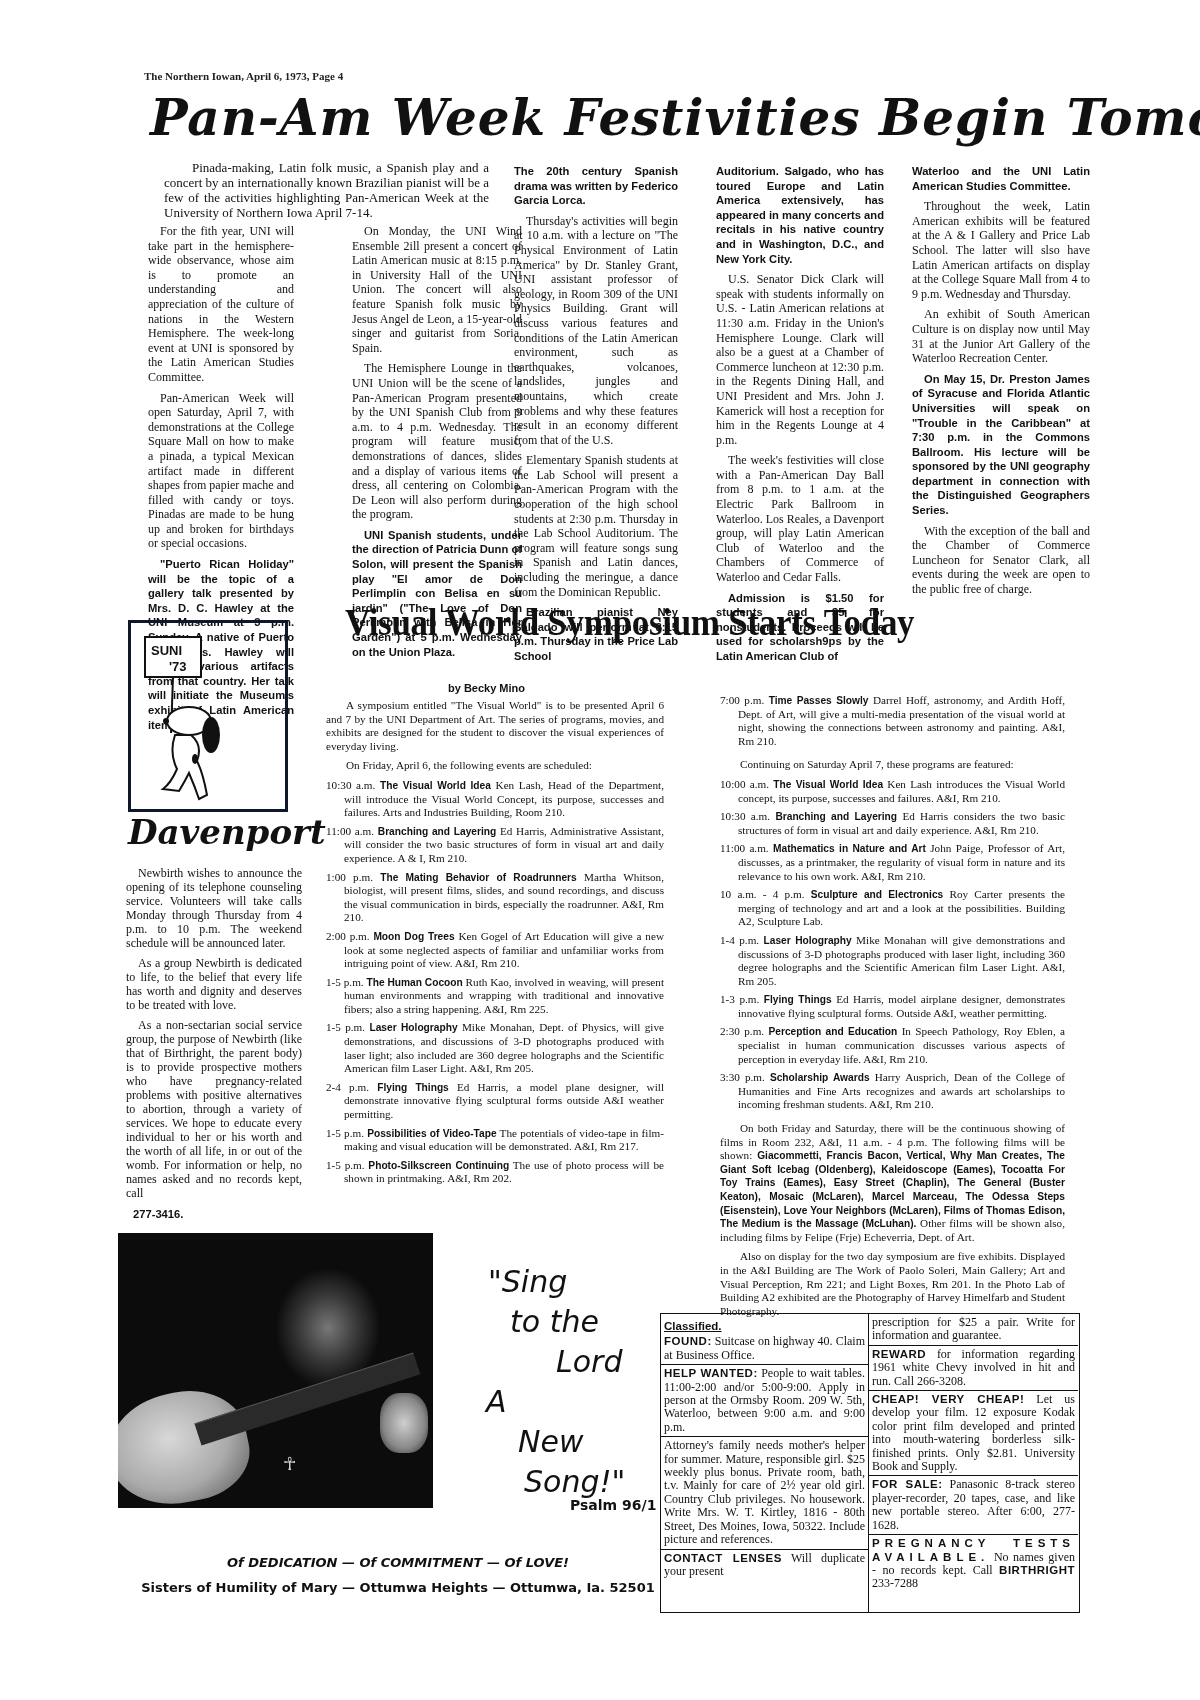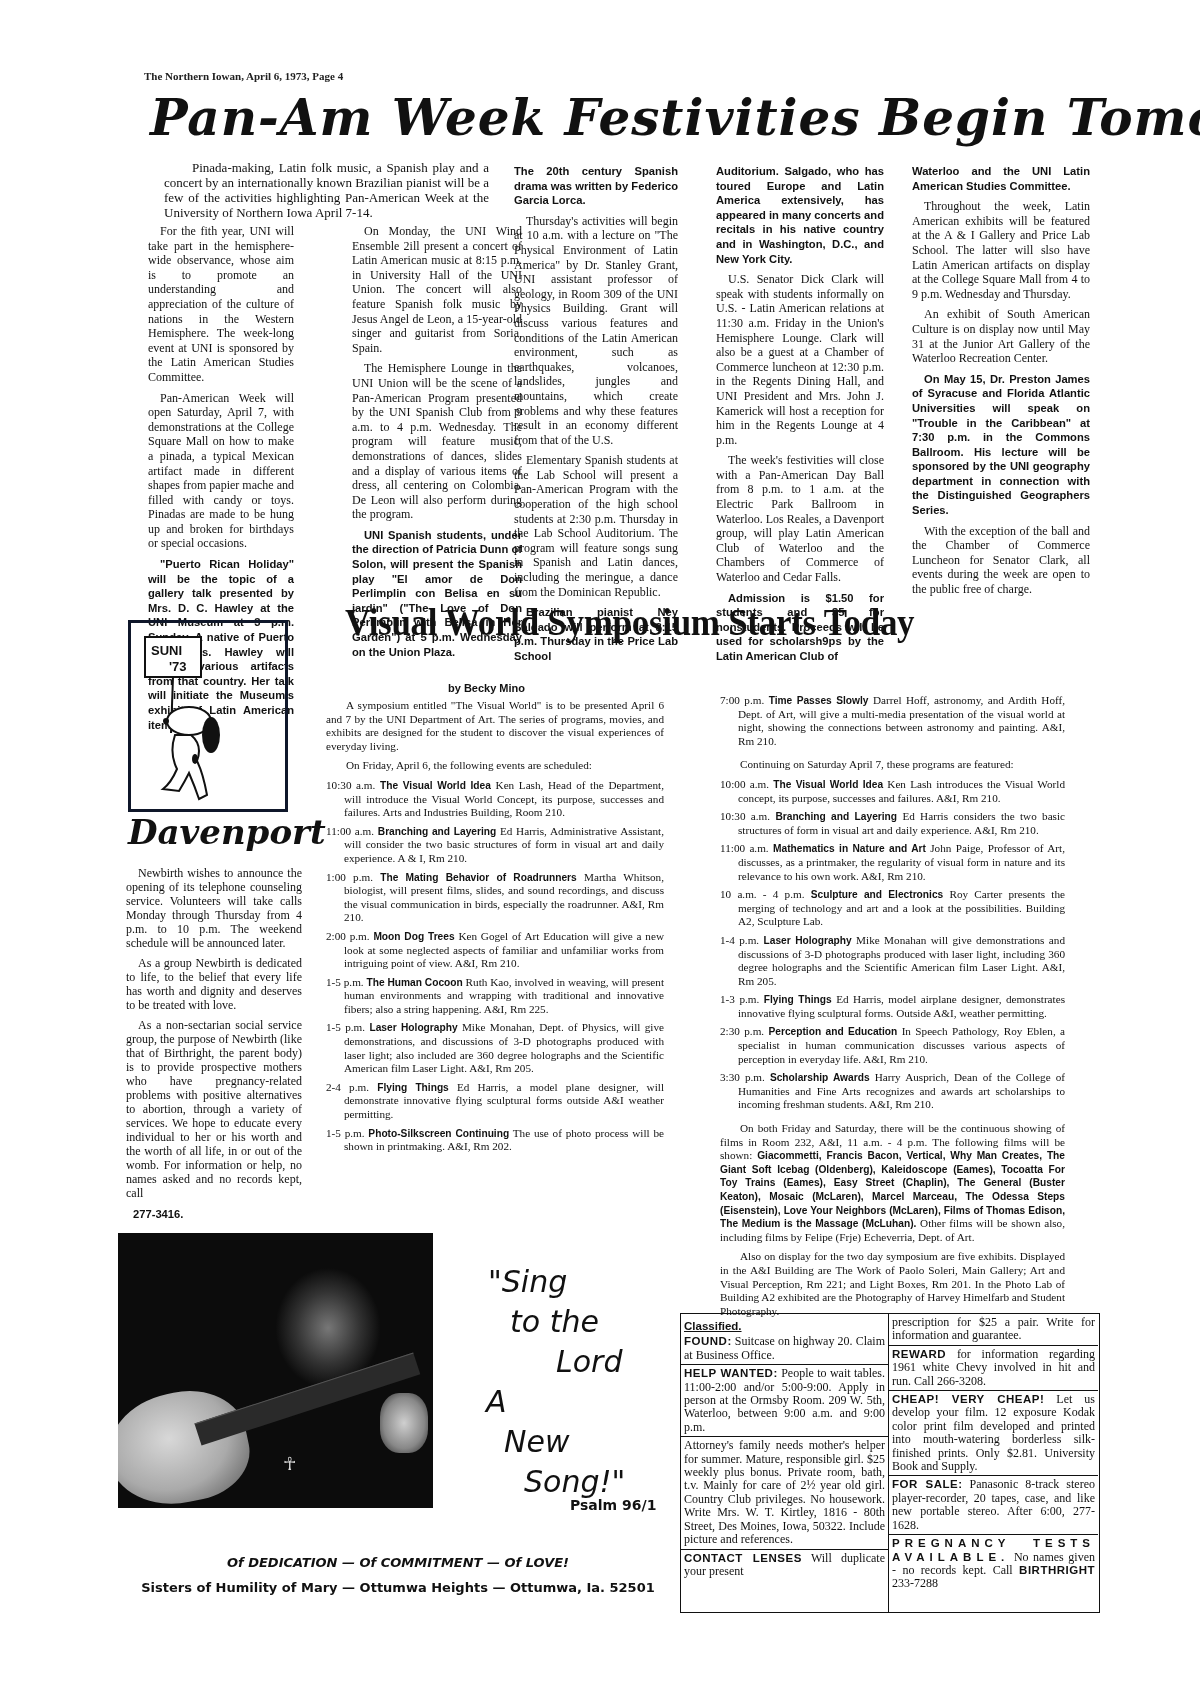--- a/index.html
+++ b/index.html
@@ -24,21 +24,21 @@
   .sched p.para { margin: 0 0 6px 0; text-indent: 20px; text-align: justify; }
   .photo { left: 118px; top: 1233px; width: 315px; height: 275px; background: radial-gradient(ellipse 70px 80px at 210px 95px, #777 0%, #333 45%, #0c0c0c 75%), #0a0a0a; overflow: hidden; }
   .guitar { position: absolute; left: -10px; top: 160px; width: 140px; height: 110px; background: radial-gradient(ellipse at 45% 40%, #d8d8d8 0%, #aaa 55%, #555 100%); border-radius: 50% 45% 40% 50%; transform: rotate(-12deg); }
   .neck { position: absolute; left: 80px; top: 190px; width: 230px; height: 22px; background: #2a2a2a; transform: rotate(-18deg); transform-origin: left center; border-top: 1px solid #555; }
   .hand { position: absolute; left: 262px; top: 160px; width: 48px; height: 60px; background: radial-gradient(ellipse, #cfcfcf 0%, #888 60%, #222 100%); border-radius: 40%; }
   .ankh { position: absolute; left: 165px; top: 220px; color: #ddd; font-size: 18px; }
   .song { font-family: "DejaVu Sans", sans-serif; font-style: italic; font-size: 30px; line-height: 40px; }
   .psalm { left: 570px; top: 1497px; font-family: "DejaVu Sans", sans-serif; font-weight: bold; font-size: 14px; }
   .ded { left: 118px; top: 1555px; width: 560px; text-align: center; font-family: "DejaVu Sans", sans-serif; font-style: italic; font-weight: bold; font-size: 13px; }
   .sisters { left: 118px; top: 1580px; width: 560px; text-align: center; font-family: "DejaVu Sans", sans-serif; font-weight: bold; font-size: 13px; }
-  .classified { left: 680px; top: 1313px; width: 420px; height: 300px; border: 1.5px solid #111; box-sizing: border-box; padding-left: 28px; }
+  .classified { left: 660px; top: 1313px; width: 420px; height: 300px; border: 1.5px solid #111; box-sizing: border-box; padding-left: 28px; }
   .cl-col { position: absolute; top: 0; font-size: 12px; line-height: 13.4px; }
   .cl-left { left: 0; width: 208px; border-right: 1.5px solid #111; height: 100%; box-sizing: border-box; }
   .cl-right { left: 208px; width: 209px; height: 100%; }
   .ad { padding: 2px 3px 2px 3px; border-bottom: 1.5px solid #111; text-align: justify; }
   .ad:last-child { border-bottom: none; }
   .ad .k { font-family: "Liberation Sans", sans-serif; font-weight: bold; font-size: 11.5px; letter-spacing: 0.5px; }
   .ad .wide { letter-spacing: 5px; }
   .cl-head { font-family: "Liberation Sans", sans-serif; font-weight: bold; font-size: 11.5px; text-decoration: underline; padding: 6px 3px 0 3px; }
 </style>
 </head>
@@ -111,20 +111,21 @@
   <p class="para">A symposium entitled "The Visual World" is to be presented April 6 and 7 by the UNI Department of Art. The series of programs, movies, and exhibits are designed for the student to discover the visual experiences of everyday living.</p>
   <p class="para">On Friday, April 6, the following events are scheduled:</p>
   <div id="friday-list">
       <div class="item"><span class="t">10:30 a.m.</span> <span class="e">The Visual World Idea</span> <span>Ken Lash, Head of the Department, will introduce the Visual World Concept, its purpose, successes and failures. Arts and Industries Building, Room 210.</span></div>
       <div class="item"><span class="t">11:00 a.m.</span> <span class="e">Branching and Layering</span> <span>Ed Harris, Administrative Assistant, will consider the two basic structures of form in visual art and daily experience. A &amp; I, Rm 210.</span></div>
       <div class="item"><span class="t">1:00 p.m.</span> <span class="e">The Mating Behavior of Roadrunners</span> <span>Martha Whitson, biologist, will present films, slides, and sound recordings, and discuss the visual communication in birds, especially the roadrunner. A&amp;I, Rm 210.</span></div>
       <div class="item"><span class="t">2:00 p.m.</span> <span class="e">Moon Dog Trees</span> <span>Ken Gogel of Art Education will give a new look at some neglected aspects of familiar and unfamiliar works from intriguing point of view. A&amp;I, Rm 210.</span></div>
       <div class="item"><span class="t">1-5 p.m.</span> <span class="e">The Human Cocoon</span> <span>Ruth Kao, involved in weaving, will present human environments and wrapping with traditional and innovative fibers; also a string happening. A&amp;I, Rm 225.</span></div>
       <div class="item"><span class="t">1-5 p.m.</span> <span class="e">Laser Holography</span> <span>Mike Monahan, Dept. of Physics, will give demonstrations, and discussions of 3-D photographs produced with laser light; also included are 360 degree holographs and the Scientific American film Laser Light. A&amp;I, Rm 205.</span></div>
       <div class="item"><span class="t">2-4 p.m.</span> <span class="e">Flying Things</span> <span>Ed Harris, a model plane designer, will demonstrate innovative flying sculptural forms outside A&amp;I weather permitting.</span></div>
+      <div class="item"><span class="t">1-5 p.m.</span> <span class="e">Possibilities of Video-Tape</span> <span>The potentials of video-tape in film-making and visual education will be demonstrated. A&amp;I, Rm 217.</span></div>
       <div class="item"><span class="t">1-5 p.m.</span> <span class="e">Photo-Silkscreen Continuing</span> <span>The use of photo process will be shown in printmaking. A&amp;I, Rm 202.</span></div>
     </div>
 </div>
 
 <div class="abs sched" style="left:720px; top:694px; width:345px;">
   <div id="friday-last">
       <div class="item"><span class="t">7:00 p.m.</span> <span class="e">Time Passes Slowly</span> <span>Darrel Hoff, astronomy, and Ardith Hoff, Dept. of Art, will give a multi-media presentation of the visual world at night, showing the connections between astronomy and painting. A&amp;I, Rm 210.</span></div>
     </div>
   <p class="para" style="margin-top:10px;">Continuing on Saturday April 7, these programs are featured:</p>
   <div id="saturday-list">
@@ -145,31 +146,31 @@
   <div class="guitar"></div>
   <div class="neck"></div>
   <div class="hand"></div>
   <div class="ankh">☥</div>
 </div>
 
 <div class="abs song" style="left:488px; top:1262px;">"Sing</div>
 <div class="abs song" style="left:510px; top:1302px;">to the</div>
 <div class="abs song" style="left:556px; top:1342px;">Lord</div>
 <div class="abs song" style="left:486px; top:1382px;">A</div>
-<div class="abs song" style="left:504px; top:1422px;">New</div>
+<div class="abs song" style="left:518px; top:1422px;">New</div>
 <div class="abs song" style="left:524px; top:1462px;">Song!"</div>
 <div class="abs psalm">Psalm 96/1</div>
 <div class="abs ded">Of DEDICATION — Of COMMITMENT — Of LOVE!</div>
 <div class="abs sisters">Sisters of Humility of Mary — Ottumwa Heights — Ottumwa, Ia. 52501</div>
 
 <div class="abs classified">
   <div class="cl-col cl-left">
     <div class="cl-head">Classified.</div>
     <div id="cl-left-list">
-        <div class="ad"><span class="k">FOUND:</span> <span>Suitcase on highway 20. Claim at Business Office.</span></div>
+        <div class="ad"><span class="k">FOUND:</span> <span>Suitcase on highway 40. Claim at Business Office.</span></div>
         <div class="ad"><span class="k">HELP WANTED:</span> <span>People to wait tables. 11:00-2:00 and/or 5:00-9:00. Apply in person at the Ormsby Room. 209 W. 5th, Waterloo, between 9:00 a.m. and 9:00 p.m.</span></div>
         <div class="ad"><span>Attorney's family needs mother's helper for summer. Mature, responsible girl. $25 weekly plus bonus. Private room, bath, t.v. Mainly for care of 2½ year old girl. Country Club privileges. No housework. Write Mrs. W. T. Kirtley, 1816 - 80th Street, Des Moines, Iowa, 50322. Include picture and references.</span></div>
         <div class="ad"><span class="k">CONTACT LENSES</span> <span>Will duplicate your present</span></div>
       </div>
   </div>
   <div class="cl-col cl-right">
     <div id="cl-right-list">
         <div class="ad"><span>prescription for $25 a pair. Write for information and guarantee.</span></div>
         <div class="ad"><span class="k">REWARD</span> <span>for information regarding 1961 white Chevy involved in hit and run. Call 266-3208.</span></div>
         <div class="ad"><span class="k">CHEAP! VERY CHEAP!</span> <span>Let us develop your film. 12 exposure Kodak color print film developed and printed into mouth-watering borderless silk-finished prints. Only $2.81. University Book and Supply.</span></div>

